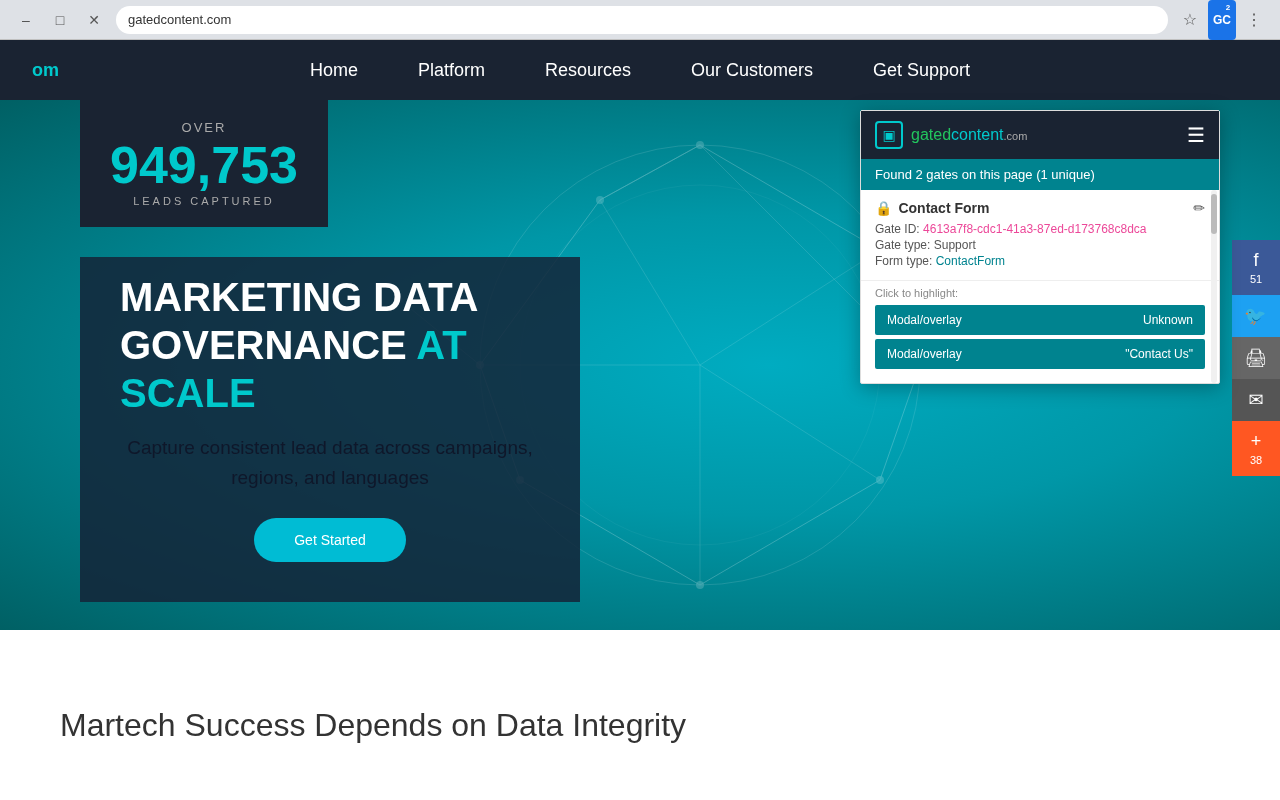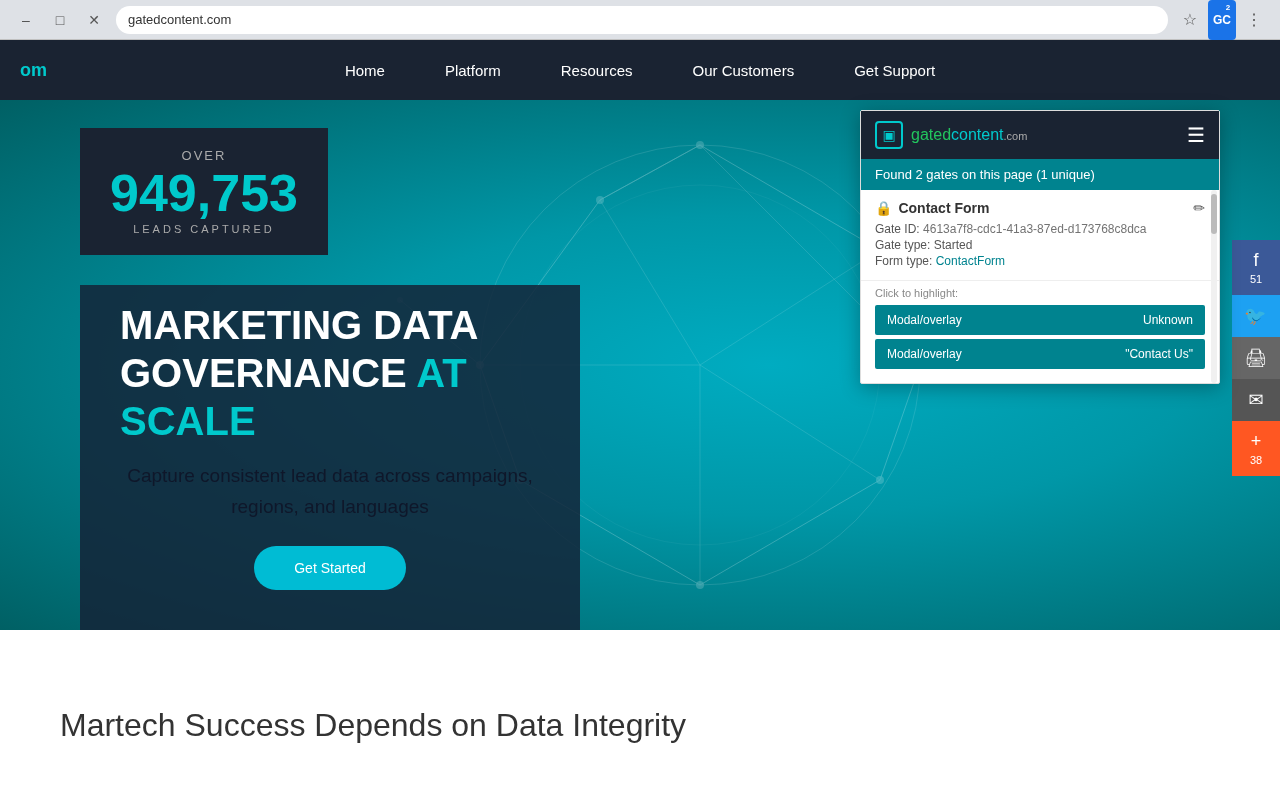--- a/index.html
+++ b/index.html
@@ -81,40 +81,40 @@
       height: 60px;
       display: flex;
       align-items: center;
       justify-content: center;
       gap: 60px;
       position: relative;
       z-index: 10;
     }
     .nav-logo {
       position: absolute;
-      left: 20px;
+      left: 32px;
       color: #00c9cc;
       font-size: 18px;
       font-weight: bold;
     }
     .nav-item {
       color: white;
-      font-size: 15px;
+      font-size: 18px;
       cursor: pointer;
       text-decoration: none;
     }
 
     
     .hero {
       background: #00bcd4;
       height: 530px;
       position: relative;
       overflow: hidden;
       display: flex;
-      align-items: flex-end;
+      align-items: flex-start;
     }
 
     
     .hero-bg {
       position: absolute;
       top: 0; left: 0; right: 0; bottom: 0;
       background: radial-gradient(ellipse at 60% 50%, #00acc1 0%, #0097a7 40%, #006064 100%);
     }
 
     
@@ -483,25 +483,25 @@
       <div class="ext-gate-item">
         <div class="ext-gate-header">
           <div class="ext-gate-title">
             <span class="lock-icon">🔒</span>
             <span>Contact Form</span>
           </div>
           <button class="edit-btn">✏</button>
         </div>
         <div class="ext-gate-detail">
           <span>Gate ID:</span>
-          <span style="color:#737373;">4613a7f8-cdc1-41a3-87ed-d173768c8dca</span>
+          <span style="color:#ec4899;">4613a7f8-cdc1-41a3-87ed-d173768c8dca</span>
         </div>
         <div class="ext-gate-detail">
           <span>Gate type:</span>
-          <span>Started</span>
+          <span>Support</span>
         </div>
         <div class="ext-gate-detail">
           <span>Form type:</span>
           <span style="color:#00838f;">ContactForm</span>
         </div>
       </div>
 
       <div class="ext-highlight-section">
         <div class="ext-click-label">Click to highlight:</div>
         <div class="ext-highlight-row">

